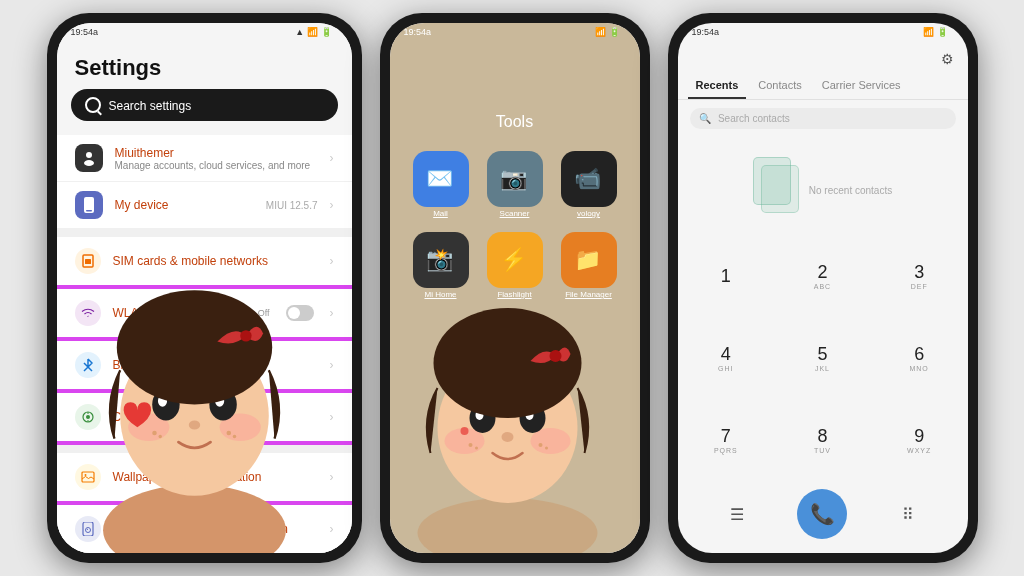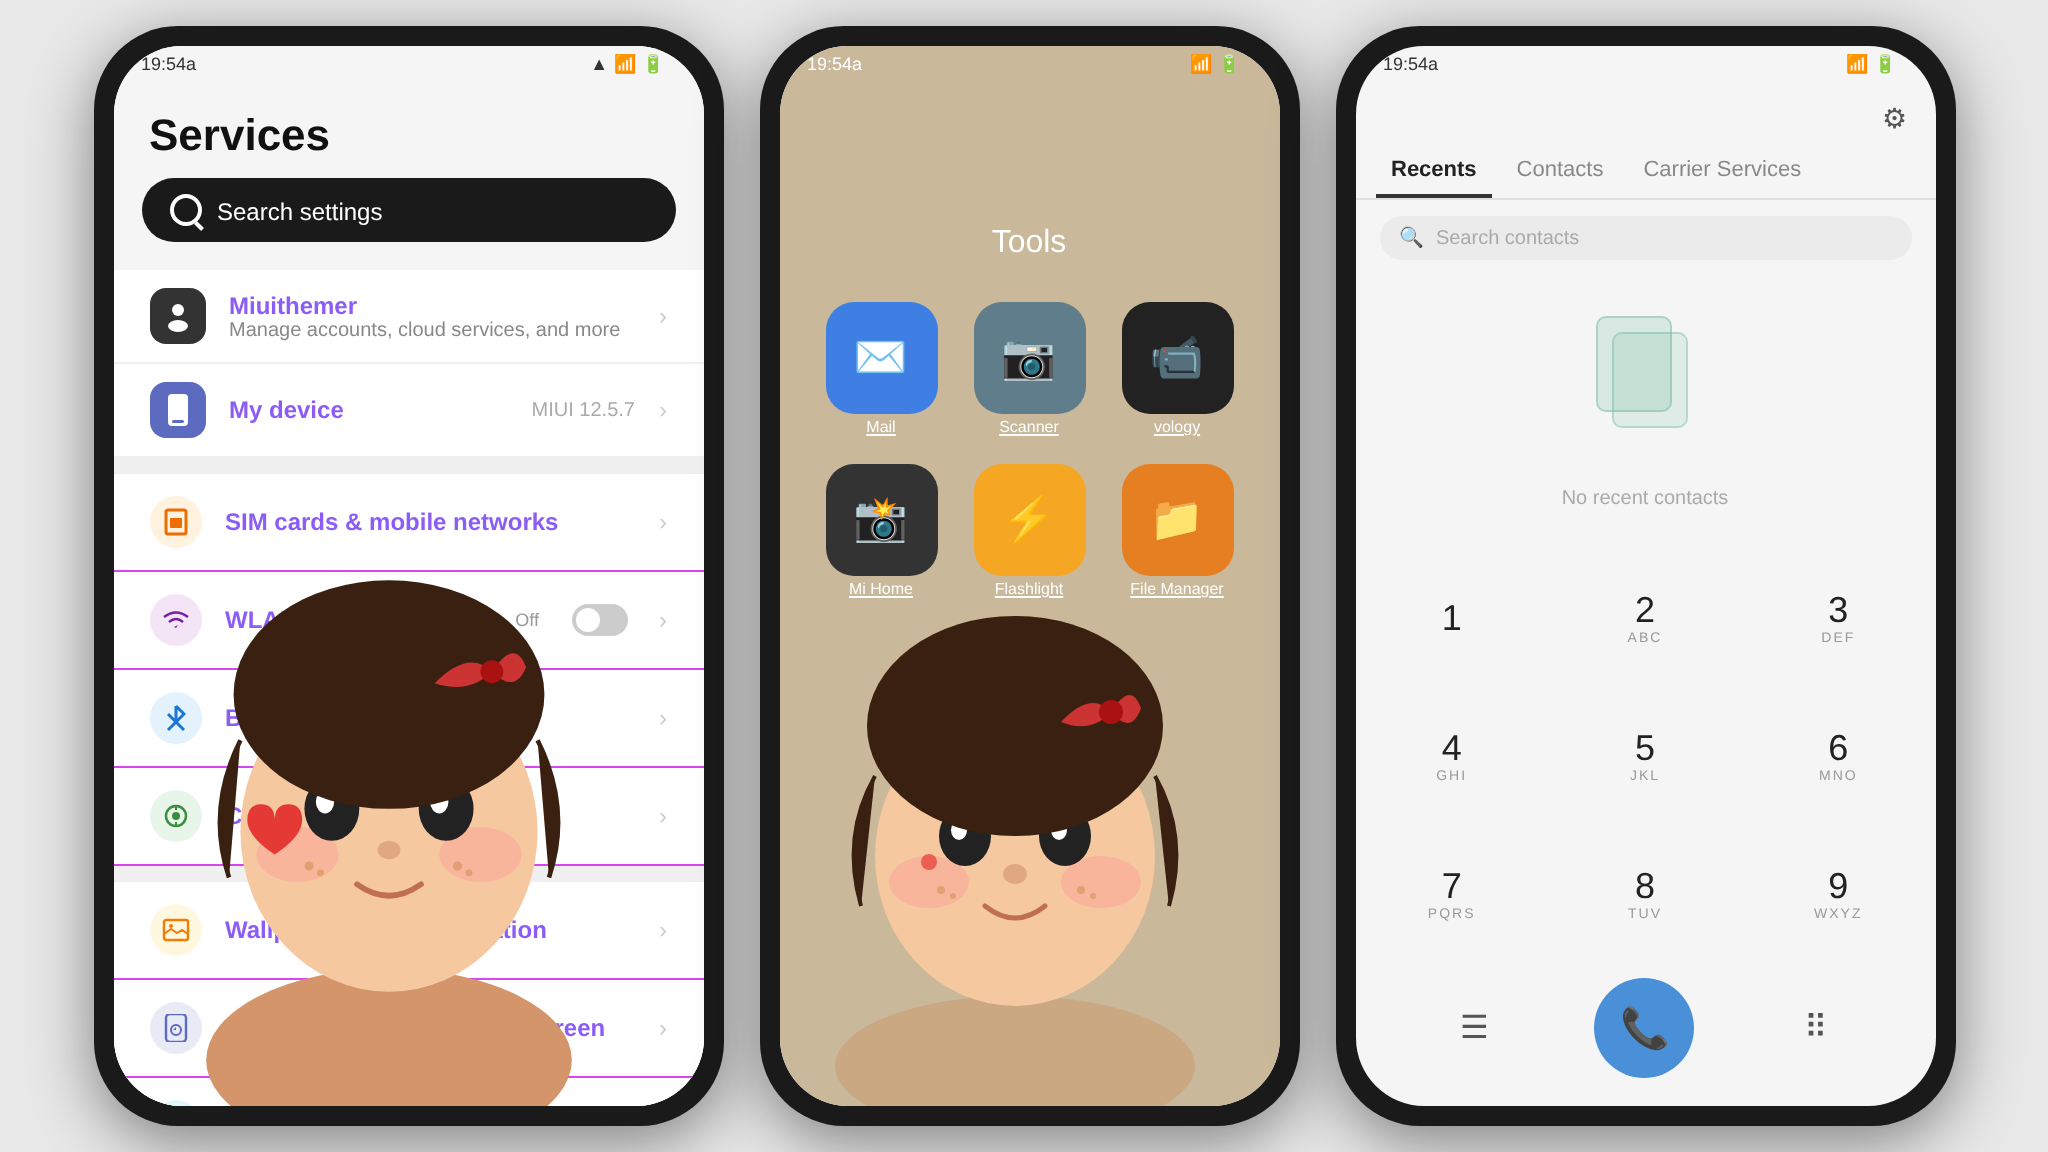--- a/index.html
+++ b/index.html
@@ -101,34 +101,34 @@
       border-bottom: 1px solid #f0f0f0;
     }
     .settings-item-icon {
       width: 28px; height: 28px;
       border-radius: 8px;
       display: flex; align-items: center; justify-content: center;
       font-size: 14px;
       flex-shrink: 0;
     }
     .settings-item-text { flex: 1; }
-    .settings-item-title { font-size: 12px; font-weight: 700; color: #8b5cf6; }
+    .settings-item-title { font-size: 12px; font-weight: 400; color: #c2410c; }
     .settings-item-sub { font-size: 10px; color: #888; }
     .settings-item-right { font-size: 10px; color: #aaa; }
     .chevron { color: #ccc; font-size: 12px; }
 
     .divider { height: 8px; background: #f0f0f0; }
 
     .settings-section-item {
       display: flex;
       align-items: center;
       padding: 11px 18px;
       gap: 12px;
       background: #fff;
-      border-bottom: 1px solid #d946ef;
+      border-bottom: 4px solid #d946ef;
     }
     .icon-circle {
       width: 26px; height: 26px;
       border-radius: 50%;
       display: flex; align-items: center; justify-content: center;
       font-size: 13px;
       flex-shrink: 0;
     }
     .toggle-off {
       background: #ccc;
@@ -231,25 +231,25 @@
       border-radius: 20px;
       display: flex;
       align-items: center;
       padding: 5px 10px;
       gap: 6px;
     }
     .dialer-search-text { font-size: 10px; color: #aaa; }
 
     .no-contacts-area {
       display: flex;
-      flex-direction: column;
+      flex-direction: row;
       align-items: center;
       justify-content: center;
       padding: 20px;
-      gap: 20px;
+      gap: 6px;
     }
     .no-contacts-text { font-size: 10px; color: #aaa; margin-top: 8px; }
 
     
     .keypad {
       display: grid;
       grid-template-columns: repeat(3, 1fr);
       gap: 0;
       flex: 1;
     }
@@ -307,21 +307,21 @@
 
       <div class="status-bar">
         <span>19:54a</span>
         <div class="status-icons">
           <span>▲</span>
           <span>📶</span>
           <span>🔋</span>
         </div>
       </div>
 
-      <div class="settings-title">Services</div>
+      <div class="settings-title">Settings</div>
 
       <div class="search-bar">
         <div class="search-icon-circle"></div>
         <span class="search-bar-text">Search settings</span>
       </div>
 
       <div class="settings-item">
         <div class="settings-item-icon" style="background:#333">
           <svg width="16" height="16" viewBox="0 0 16 16">
               <circle cx="8" cy="5" r="3" fill="#fff"></circle>

